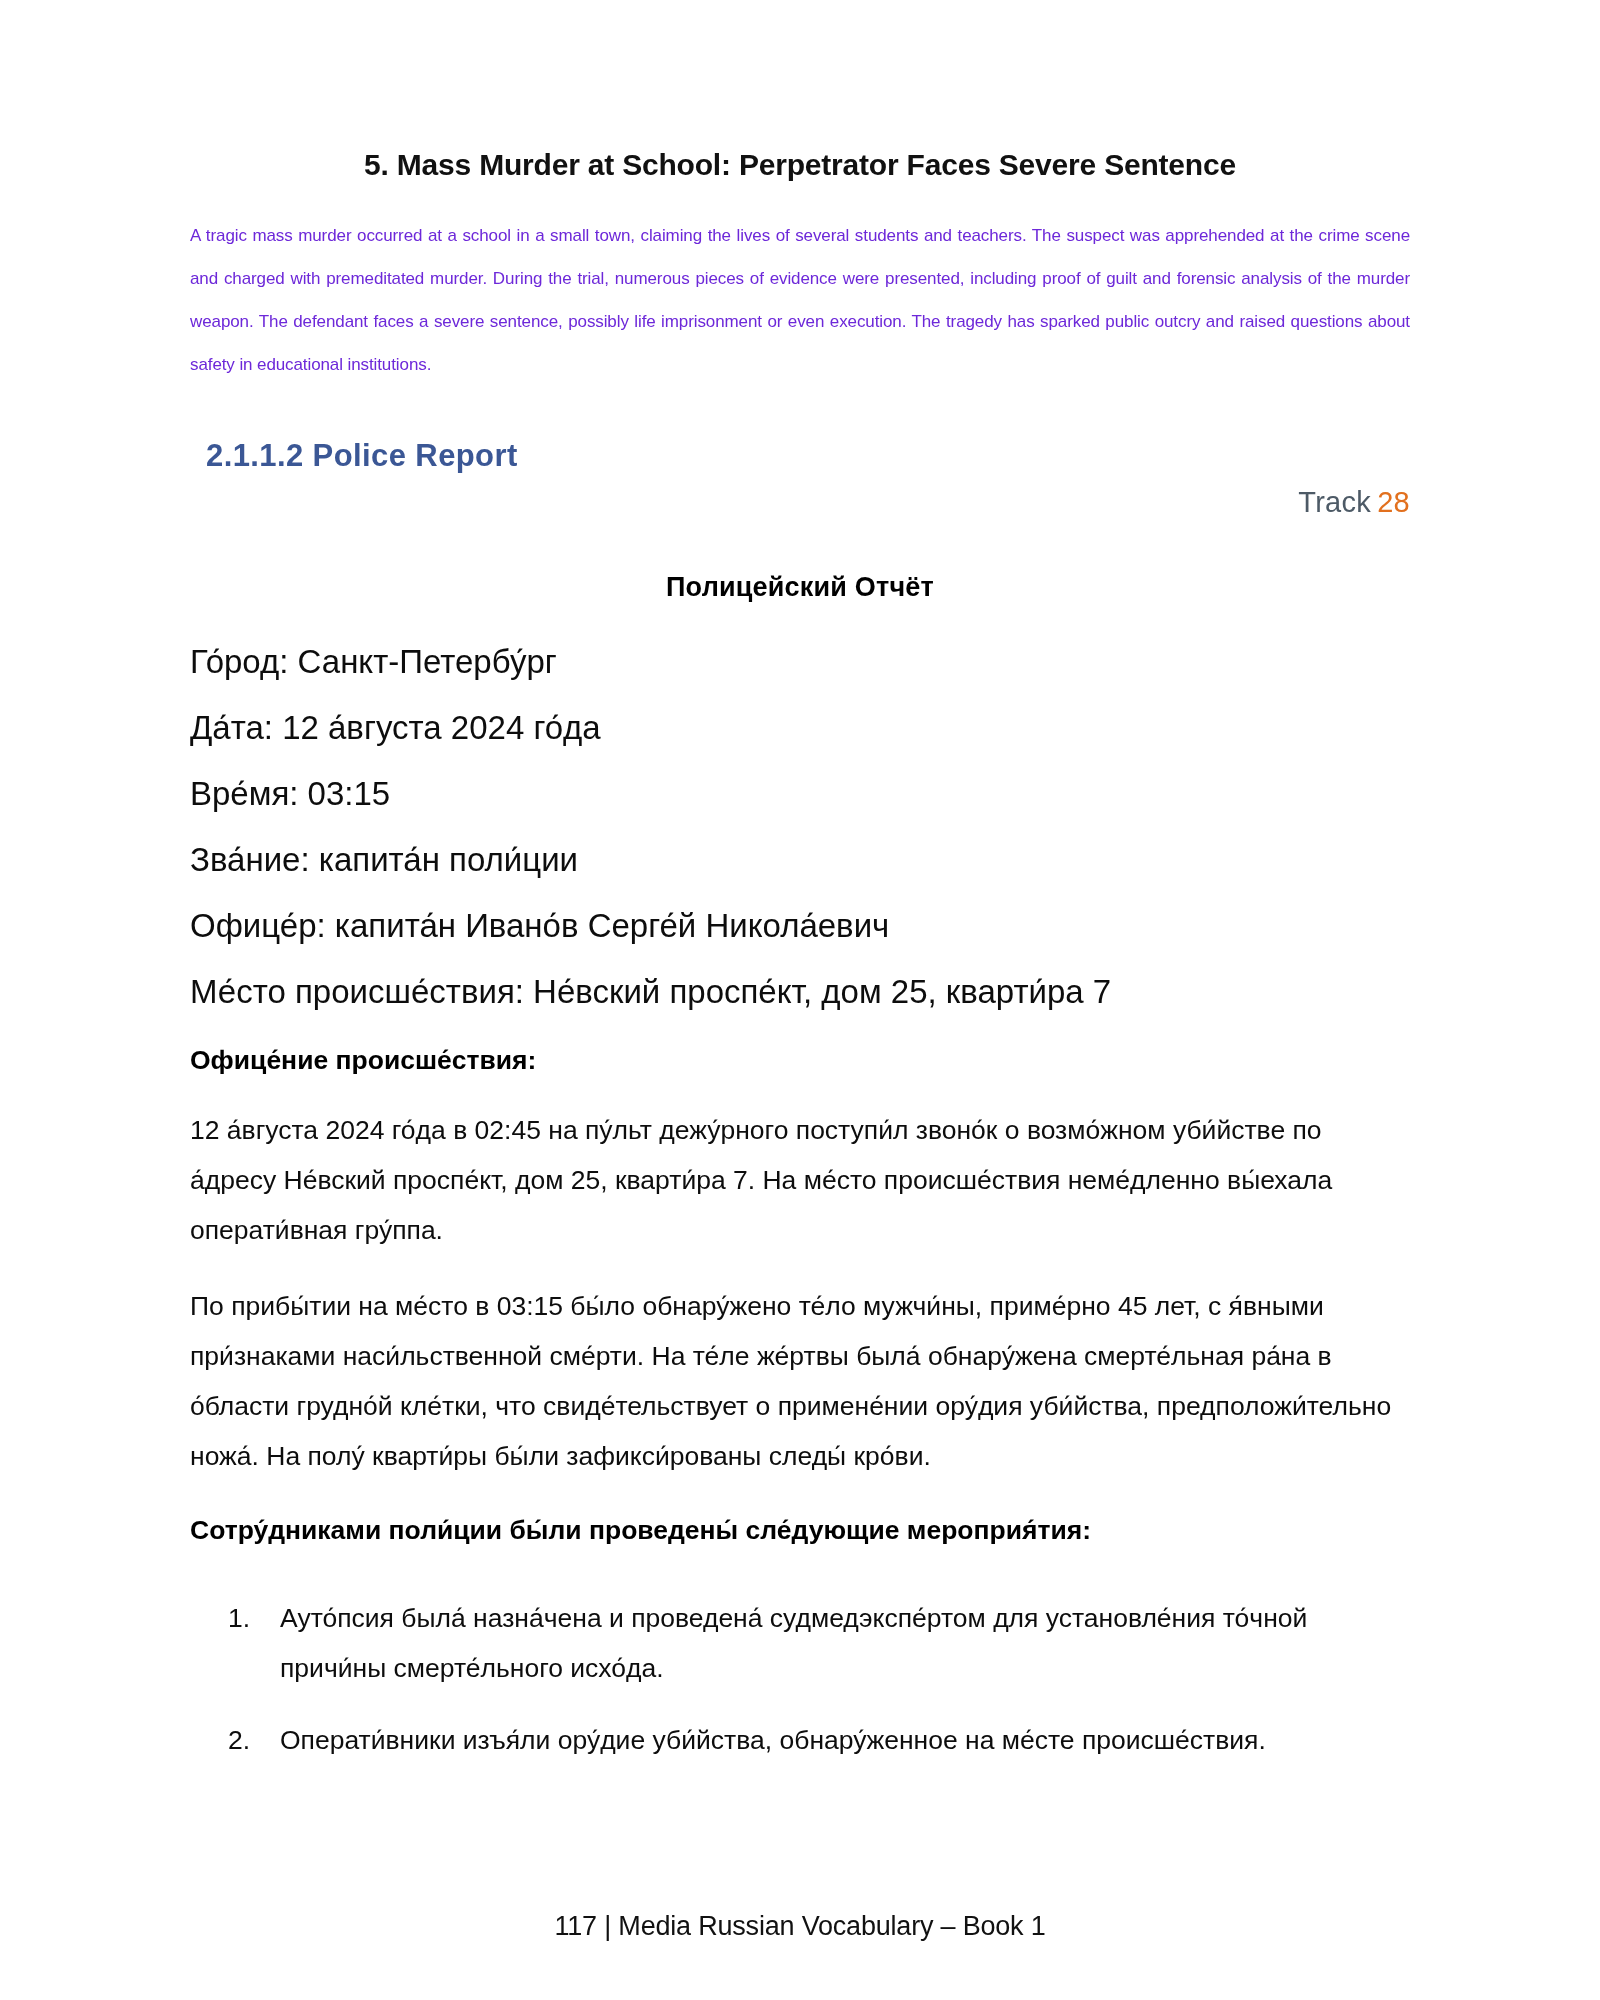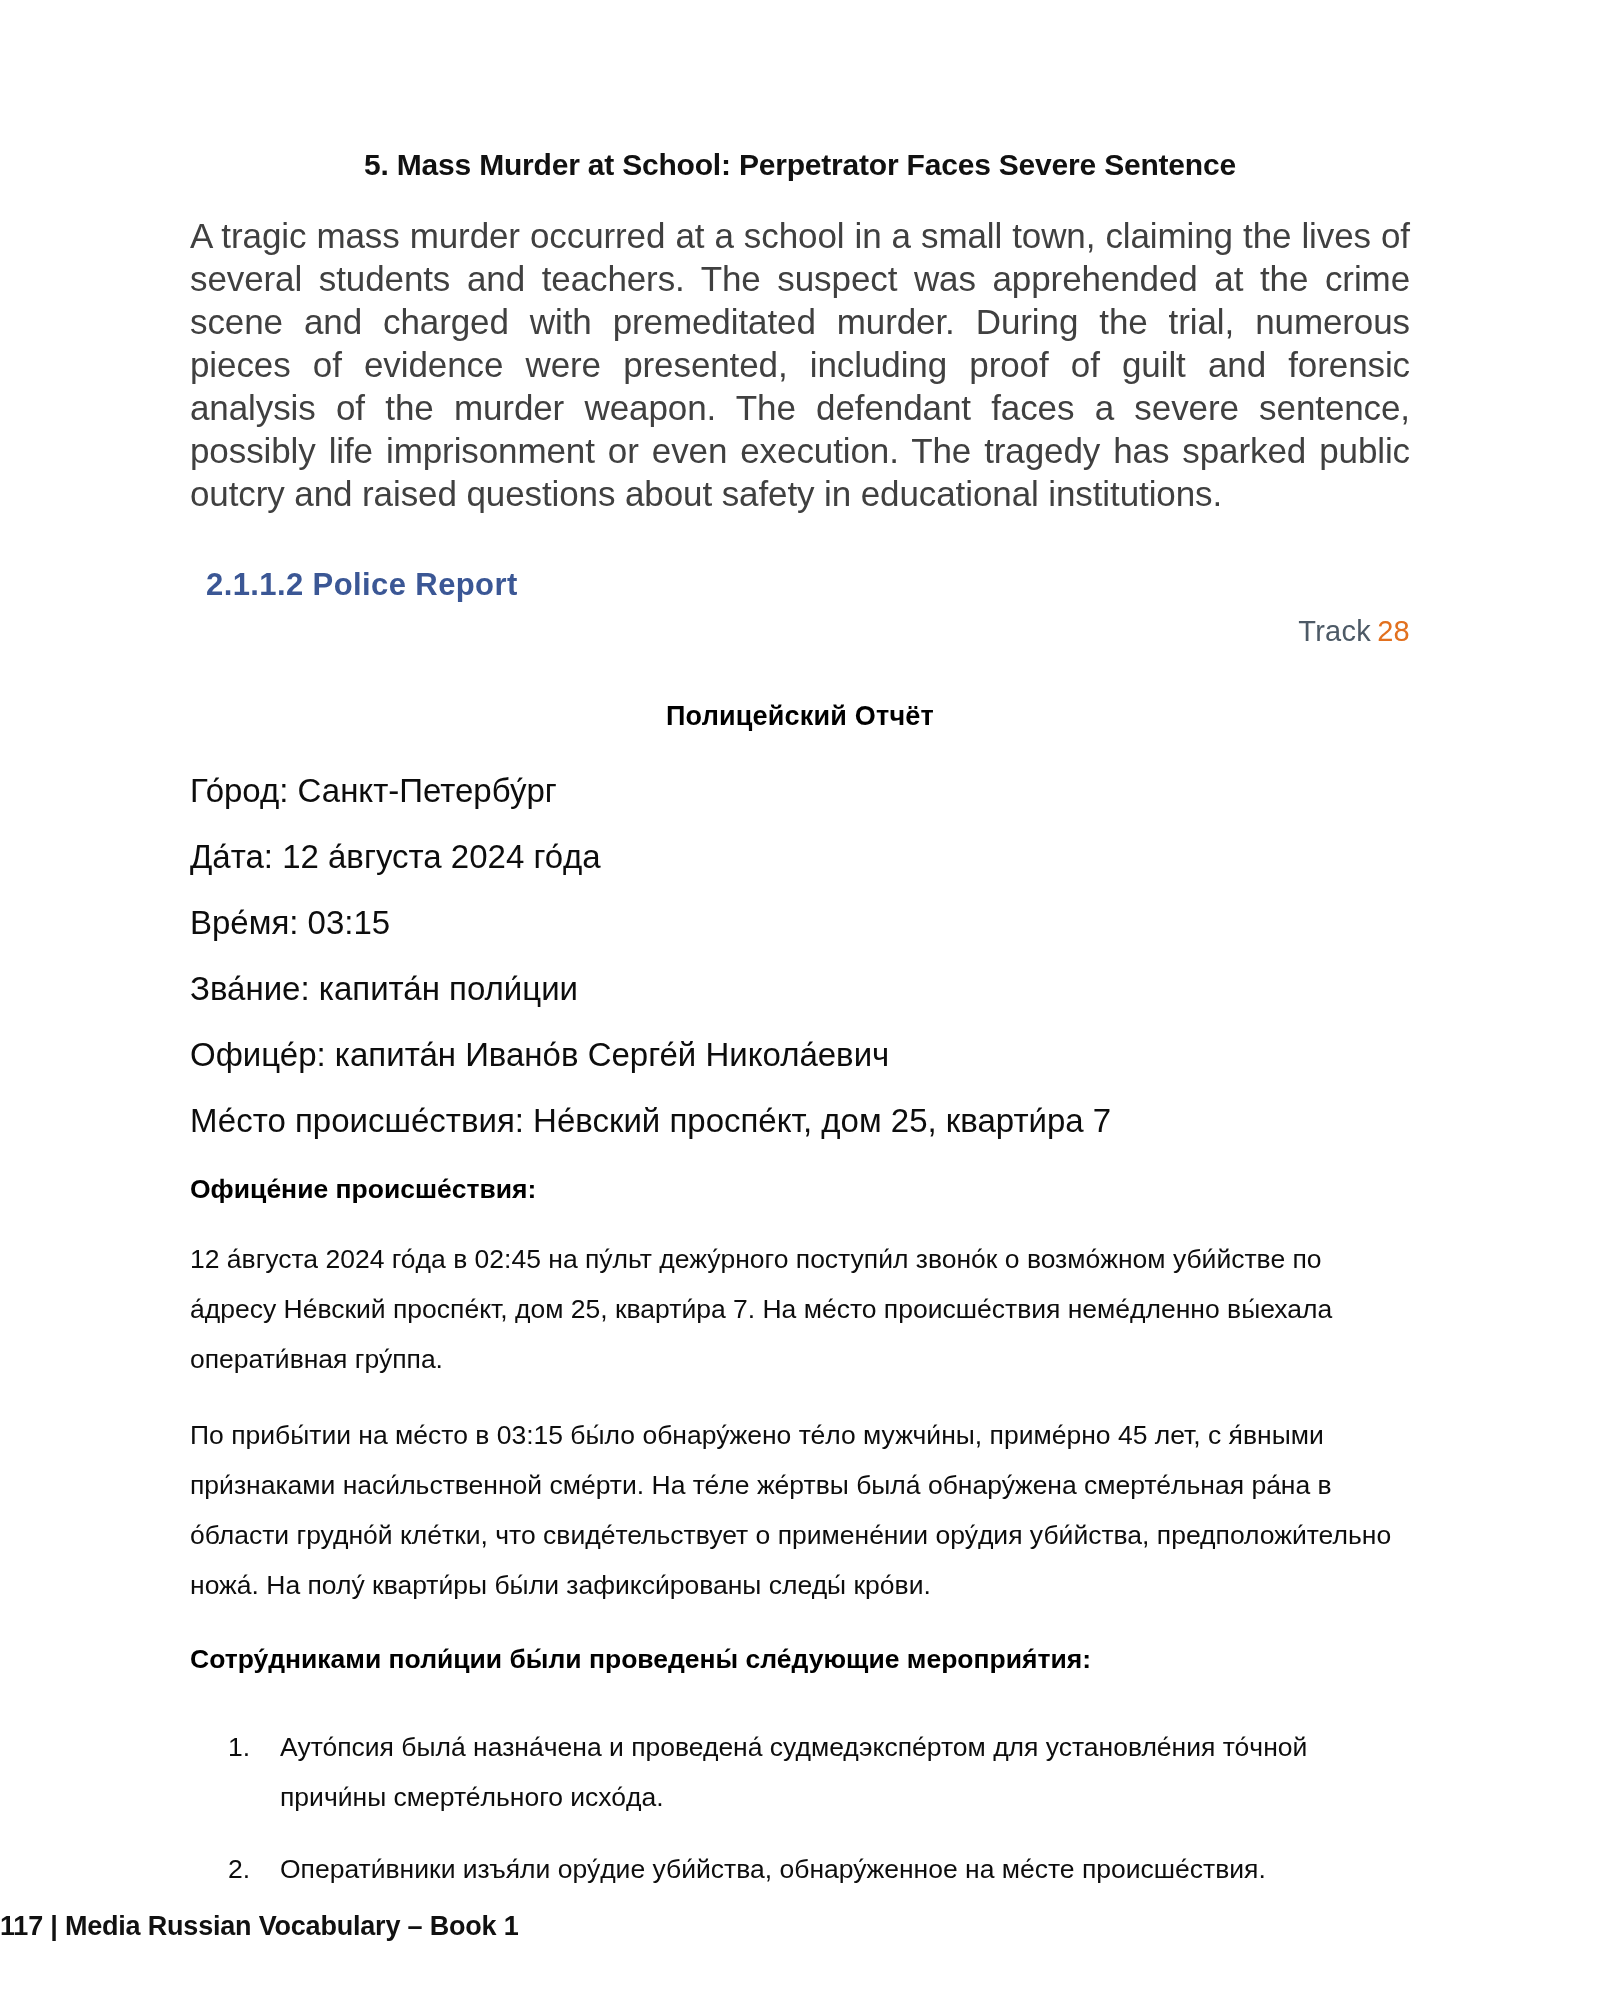--- a/index.html
+++ b/index.html
@@ -35,24 +35,24 @@
     font-weight: bold;
     letter-spacing: -0.2px;
     line-height: 1.25;
     color: #111111;
   }
 
   
   .eng-paragraph {
     margin: 0;
     padding-top: 30px;
-    font-size: 35px;
+    font-size: 17px;
     line-height: 43px;
     text-align: justify;
-    color: #404040;
+    color: #6d28d9;
     letter-spacing: -0.1px;
   }
 
   
   .blue-heading {
     margin: 0;
     padding-top: 52px;
     padding-left: 16px;
     font-size: 31px;
     font-weight: bold;
@@ -139,22 +139,23 @@
     line-height: 50px;
     color: #0d0d0d;
   }
 
   
   .footer {
     position: absolute;
     left: 0;
     right: 0;
     bottom: 58px;
+    text-align: center;
     font-size: 27px;
-    font-weight: bold;
+    font-weight: normal;
     color: #111111;
     letter-spacing: -0.2px;
   }
 </style>
 </head>
 <body>
 
 <div class="page">
 
   <h1 class="section-title">5. Mass Murder at School: Perpetrator Faces Severe Sentence</h1>

